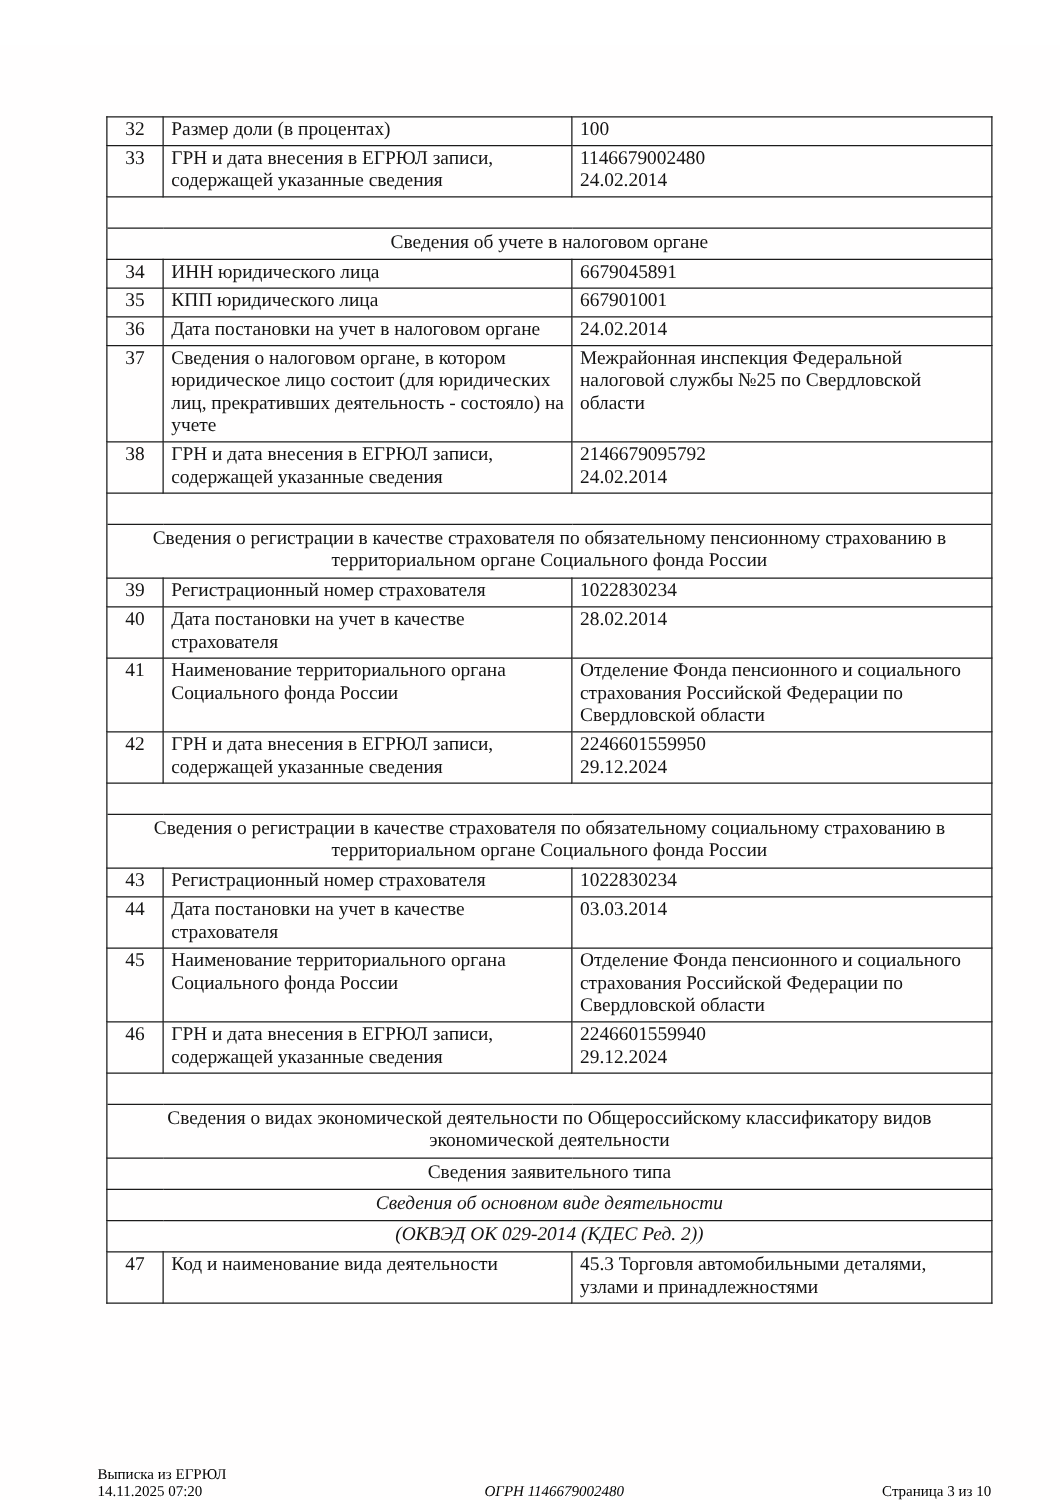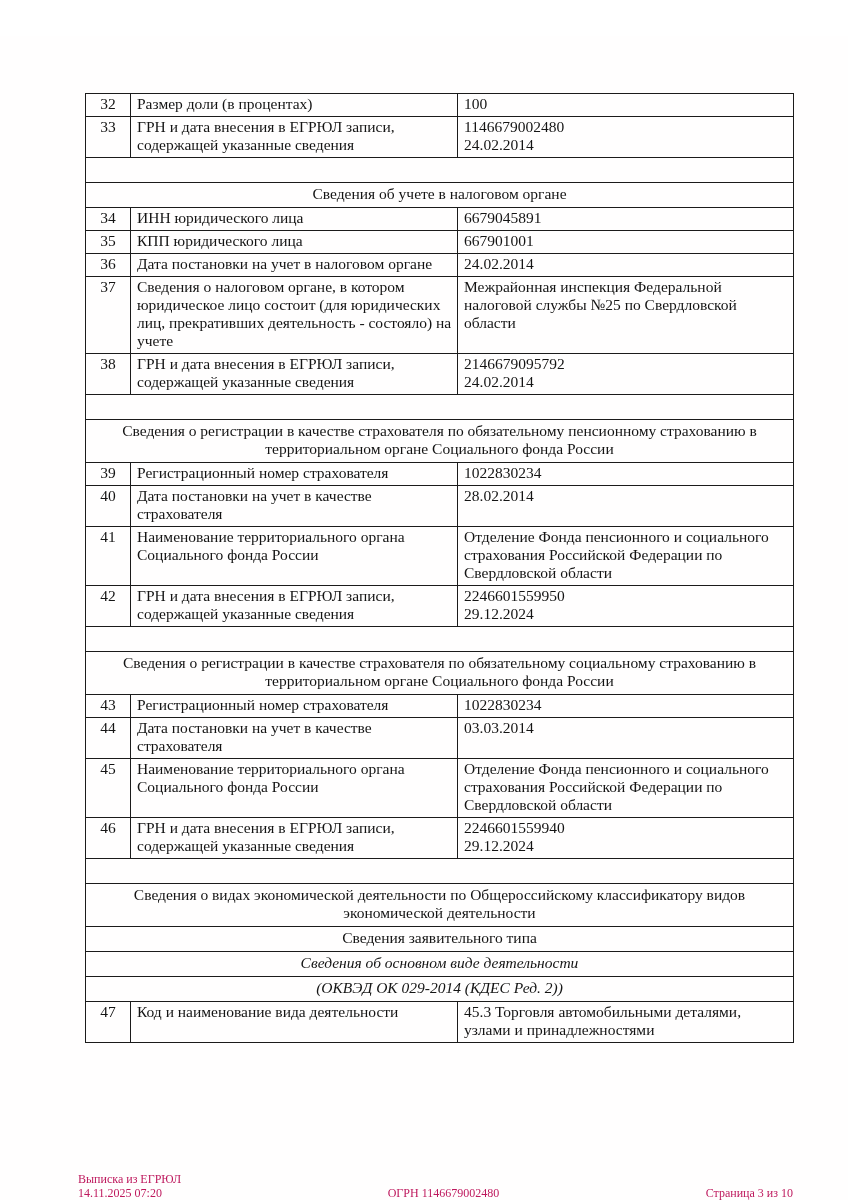--- a/index.html
+++ b/index.html
@@ -58,24 +58,24 @@
   .footer {
     position: absolute;
     left: 78px;
     right: 55px;
     bottom: 36px;
     display: flex;
     justify-content: space-between;
     align-items: flex-end;
     font-size: 12px;
     line-height: 14px;
-    color: #be185d;
+    color: #000000;
   }
   .footer .left-block { text-align: left; }
-  .footer .center-block { text-align: center; }
+  .footer .center-block { text-align: center; font-style: italic; }
   .footer .right-block { }
 </style>
 </head>
 <body>
 
 <div class="page">
 
   <table class="egrul">
     <colgroup>
       <col style="width:45px">

